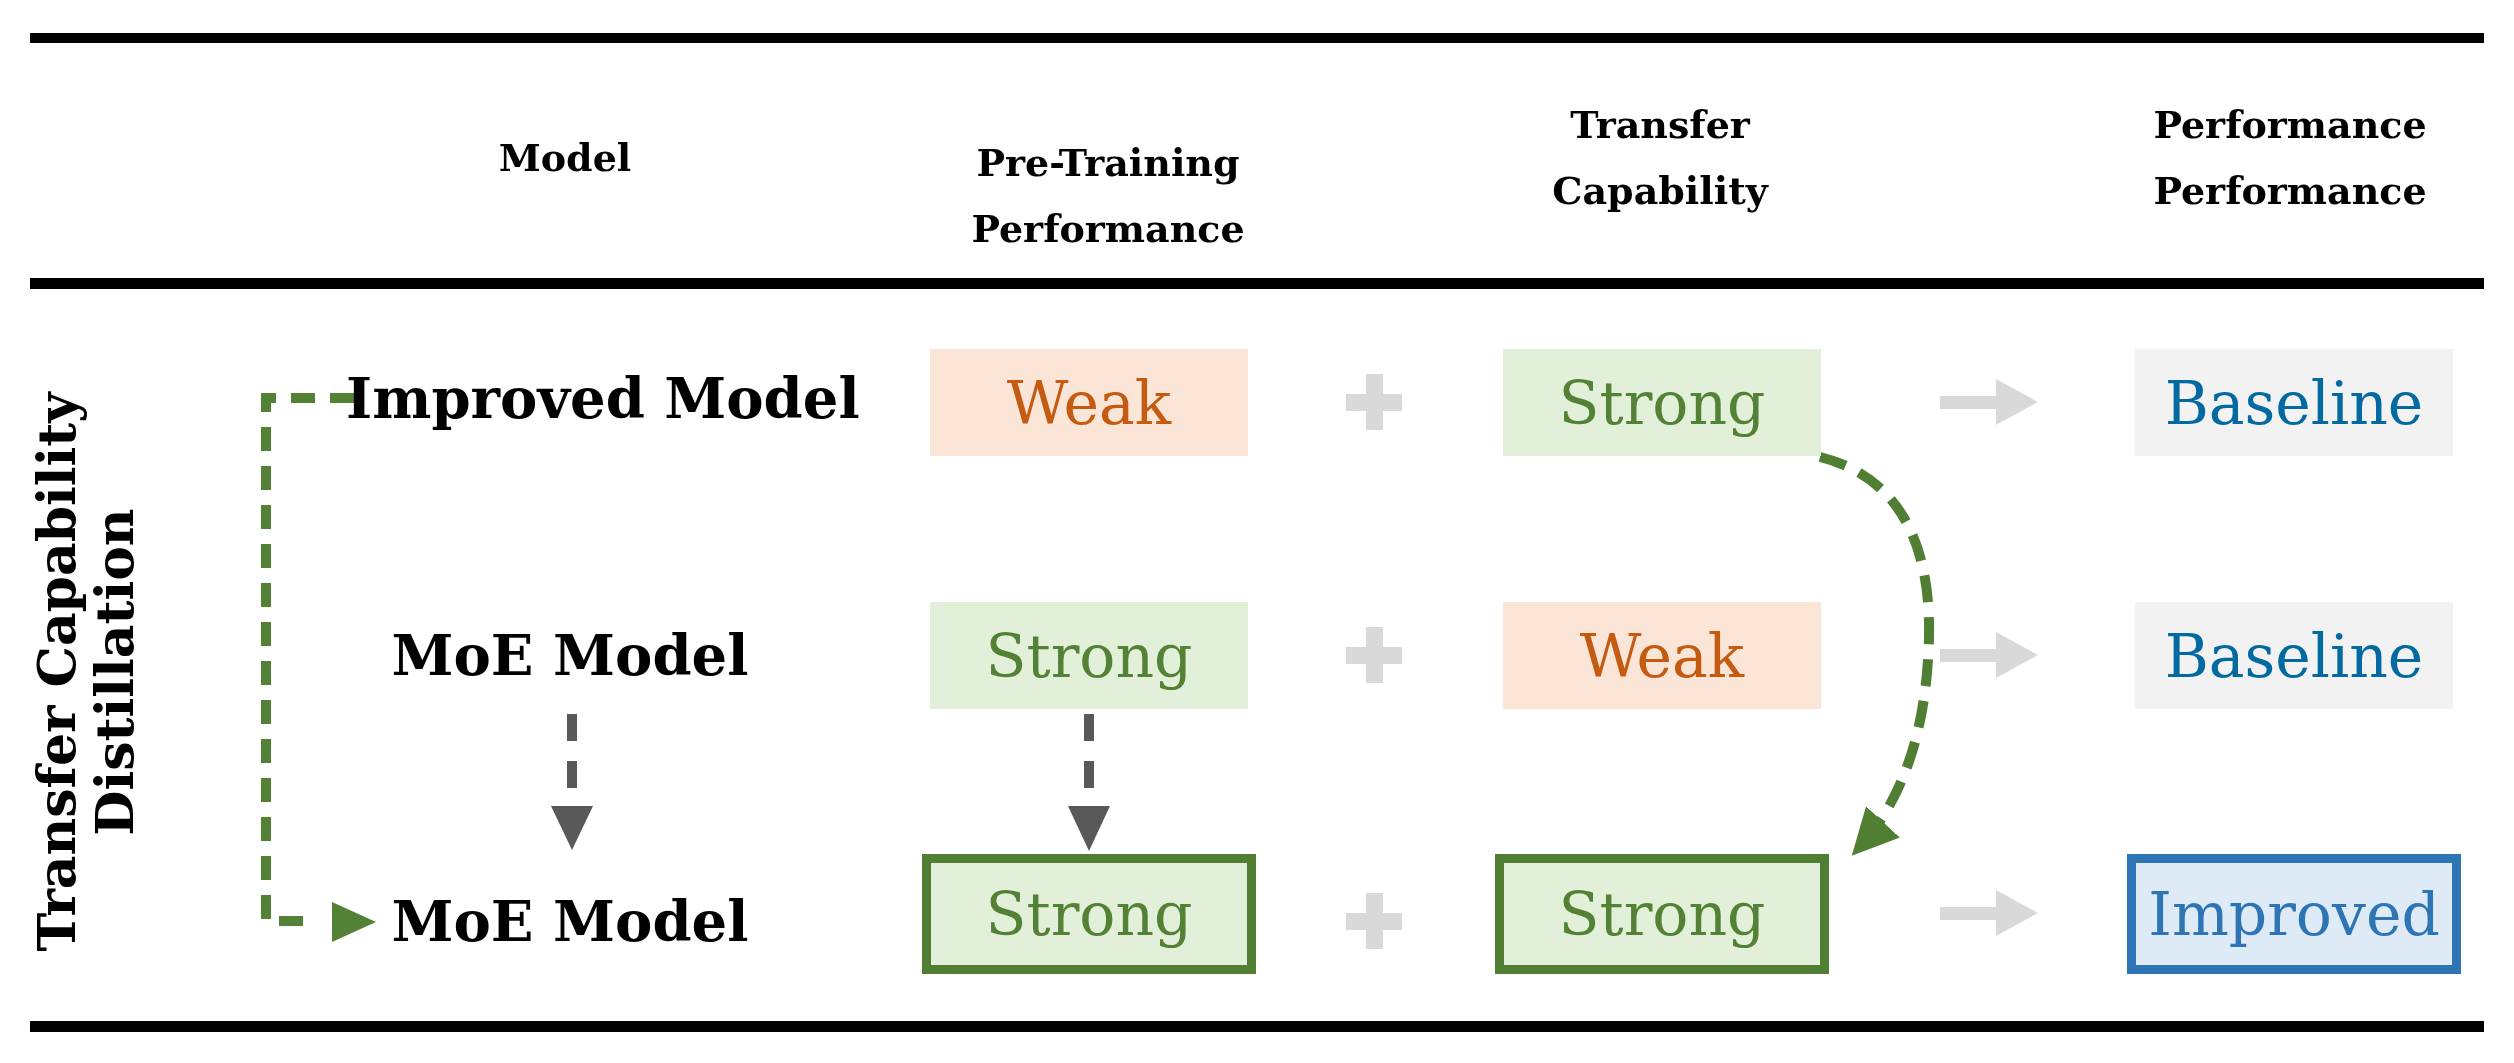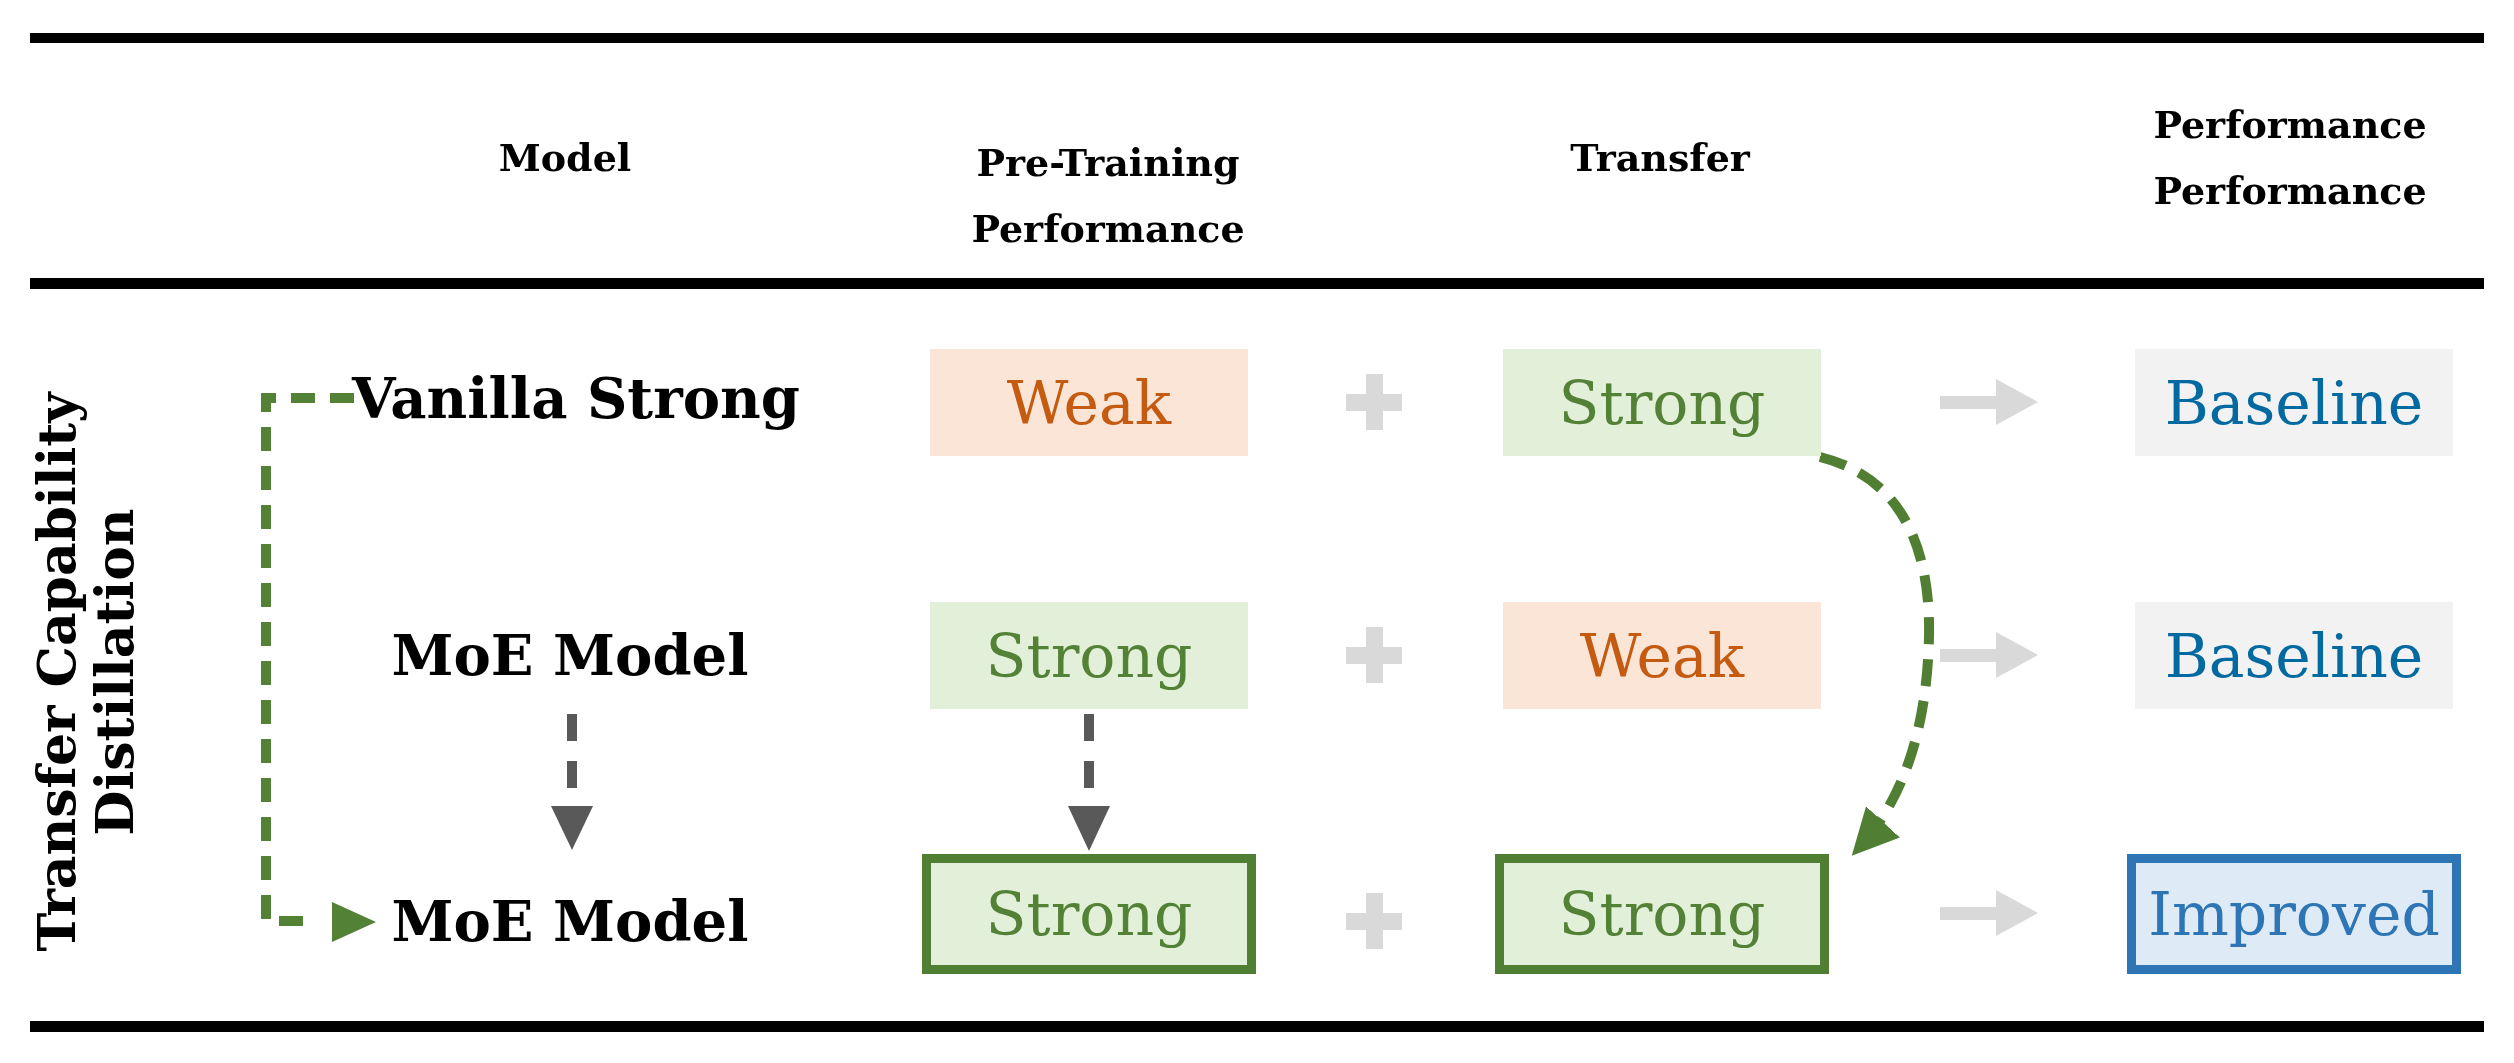--- a/index.html
+++ b/index.html
@@ -118,32 +118,33 @@
   <div class="col-header c0">
     <span>Model</span>
       <span></span>
   </div>
   <div class="col-header c1">
     <span>Pre-Training</span>
       <span>Performance</span>
   </div>
   <div class="col-header c2">
     <span>Transfer</span>
+      <span>Capability</span>
   </div>
   <div class="col-header c3">
     <span>Performance</span>
       <span>Performance</span>
   </div>
 
   <div class="side-label">
     <span>Transfer Capability</span>
     <span>Distillation</span>
   </div>
 
-  <div class="row-label r0">Vanilla Strong</div>
+  <div class="row-label r0">Improved Model</div>
   <div class="row-label r1">MoE Model</div>
   <div class="row-label r2">MoE Model</div>
 
   <div class="cellbox weak colA row1">Weak</div>
   <div class="cellbox strong colB row1">Strong</div>
   <div class="cellbox neutral colC row1">Baseline</div>
 
   <div class="cellbox strong colA row2">Strong</div>
   <div class="cellbox weak colB row2">Weak</div>
   <div class="cellbox neutral colC row2">Baseline</div>

